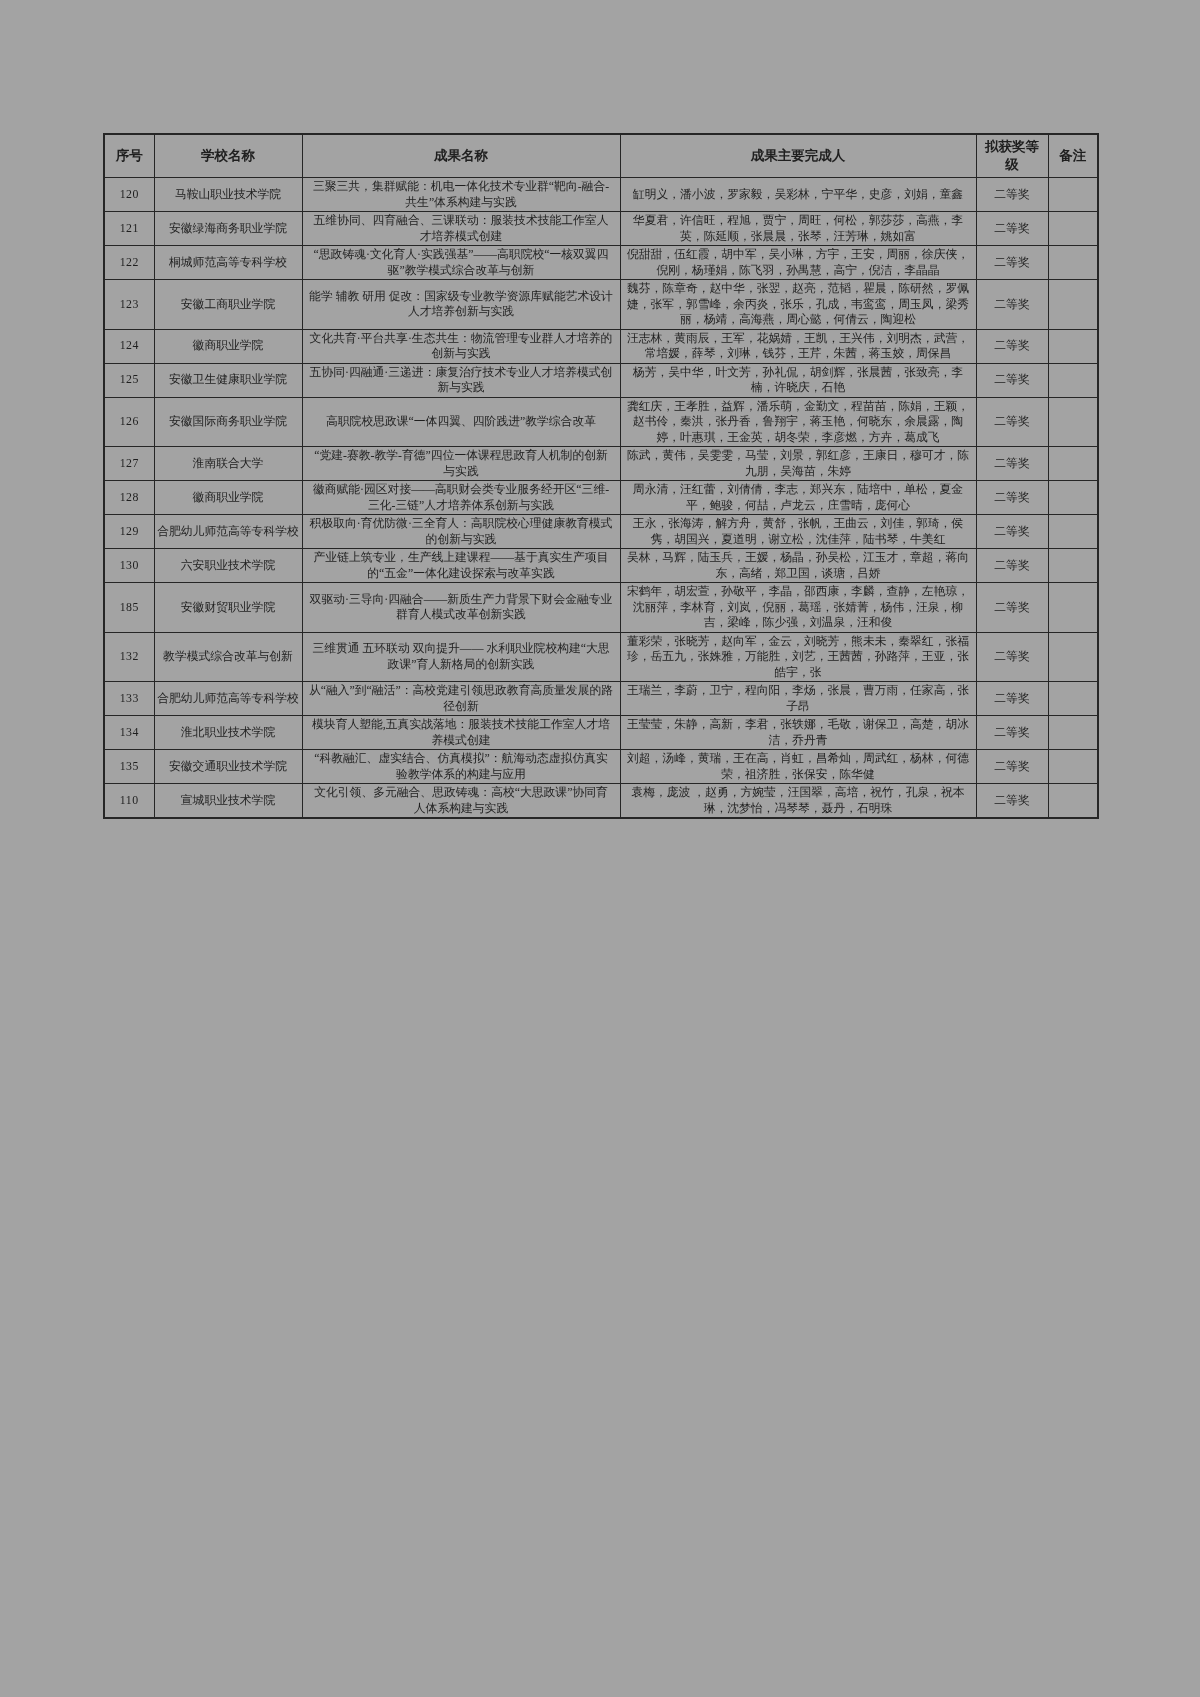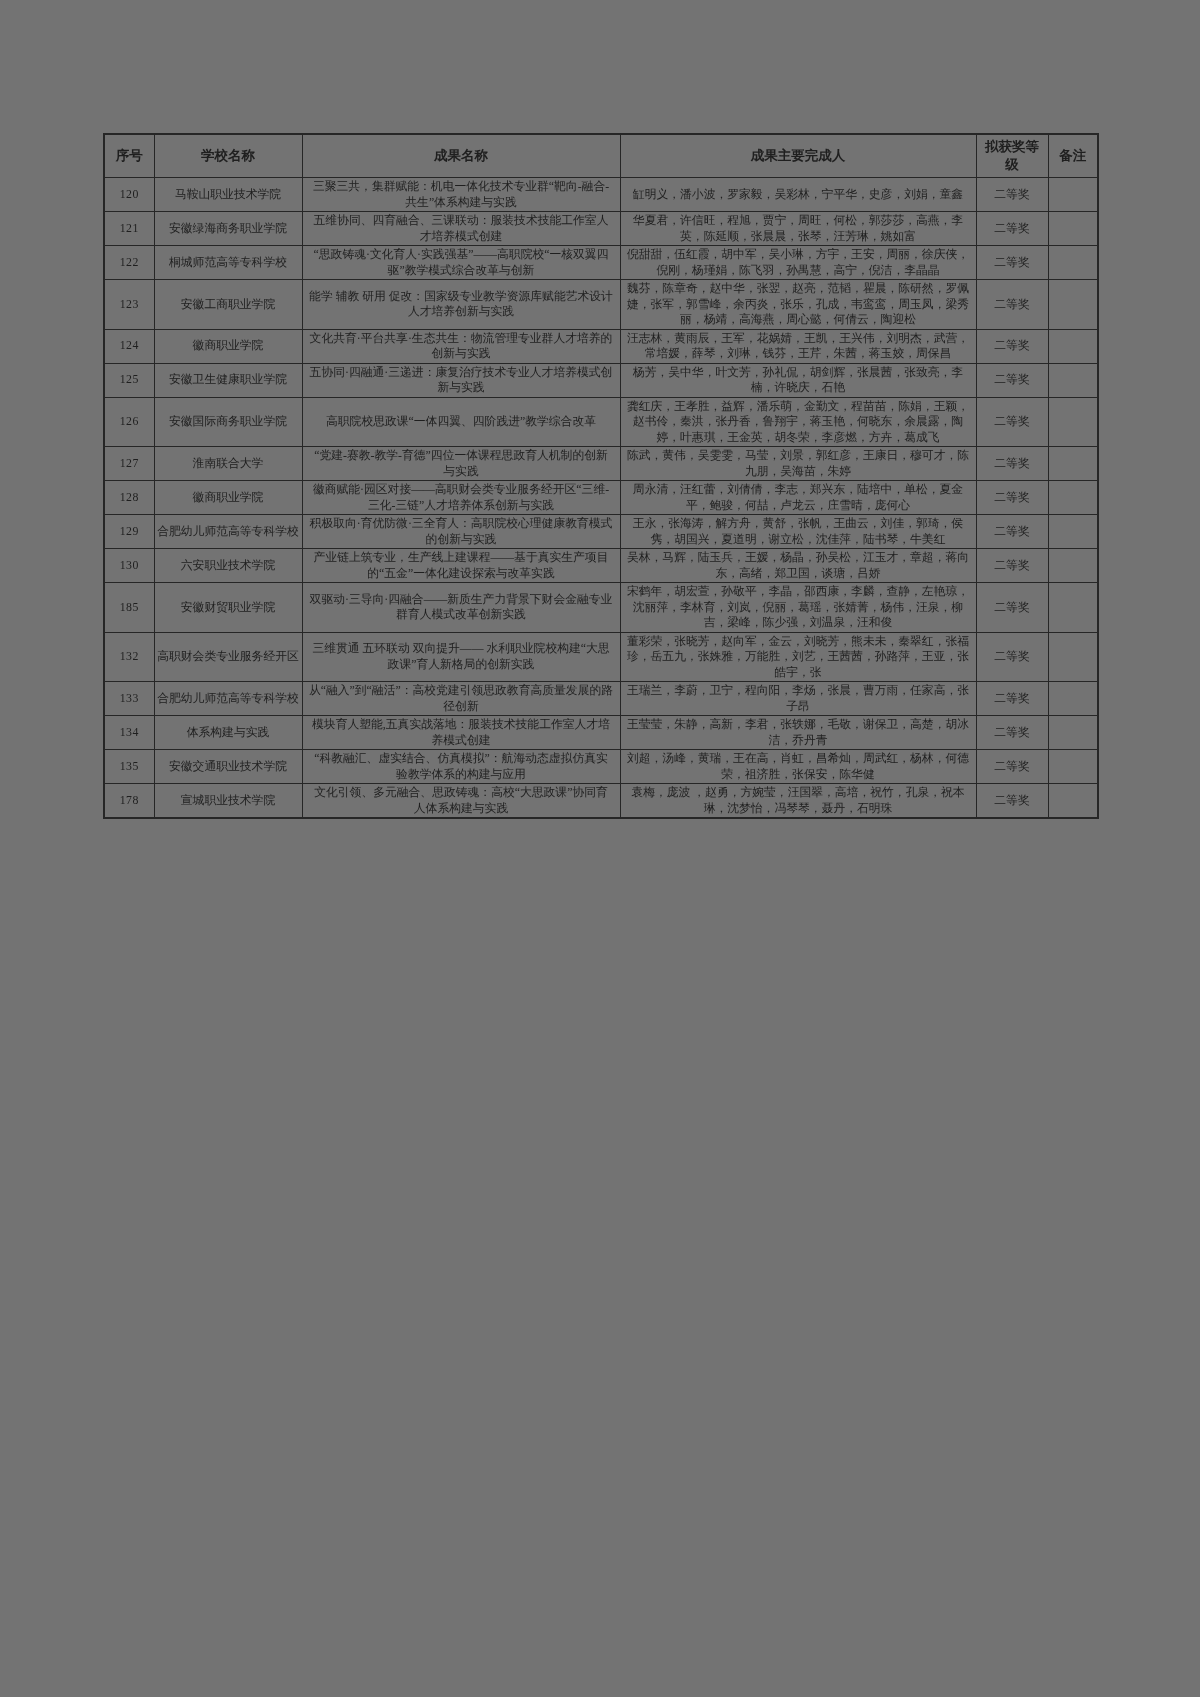--- a/index.html
+++ b/index.html
@@ -1,20 +1,20 @@
 <!DOCTYPE html>
 <html><head>
 <meta charset="utf-8">
 <style>
   html, body { margin: 0; padding: 0; background: #ffffff; }
   .page {
     position: relative;
     width: 1200px;
     height: 1697px;
-    background: #737373;
+    background: #a3a3a3;
     font-family: "Liberation Serif", "DejaVu Serif", serif;
     color: #1f1f1f;
     overflow: hidden;
   }
   table.award-table {
     position: absolute;
     left: 103px;
     top: 133px;
     width: 994px;
     border-collapse: collapse;
@@ -159,52 +159,52 @@
         <tr>
       <td class="c-no">185</td>
       <td class="c-school">安徽财贸职业学院</td>
       <td class="c-ach">双驱动·三导向·四融合——新质生产力背景下财会金融专业群育人模式改革创新实践</td>
       <td class="c-people">宋鹤年，胡宏萱，孙敬平，李晶，邵西康，李麟，查静，左艳琼，沈丽萍，李林育，刘岚，倪丽，葛瑶，张婧菁，杨伟，汪泉，柳吉，梁峰，陈少强，刘温泉，汪和俊</td>
       <td class="c-award">二等奖</td>
       <td class="c-note"></td>
     </tr>
         <tr>
       <td class="c-no">132</td>
-      <td class="c-school">高职财会类专业服务经开区</td>
+      <td class="c-school">教学模式综合改革与创新</td>
       <td class="c-ach">三维贯通 五环联动 双向提升—— 水利职业院校构建“大思政课”育人新格局的创新实践</td>
       <td class="c-people">董彩荣，张晓芳，赵向军，金云，刘晓芳，熊未未，秦翠红，张福珍，岳五九，张姝雅，万能胜，刘艺，王茜茜，孙路萍，王亚，张皓宇，张</td>
       <td class="c-award">二等奖</td>
       <td class="c-note"></td>
     </tr>
         <tr>
       <td class="c-no">133</td>
       <td class="c-school">合肥幼儿师范高等专科学校</td>
       <td class="c-ach">从“融入”到“融活”：高校党建引领思政教育高质量发展的路径创新</td>
       <td class="c-people">王瑞兰，李蔚，卫宁，程向阳，李炀，张晨，曹万雨，任家高，张子昂</td>
       <td class="c-award">二等奖</td>
       <td class="c-note"></td>
     </tr>
         <tr>
       <td class="c-no">134</td>
-      <td class="c-school">体系构建与实践</td>
+      <td class="c-school">淮北职业技术学院</td>
       <td class="c-ach">模块育人塑能,五真实战落地：服装技术技能工作室人才培养模式创建</td>
       <td class="c-people">王莹莹，朱静，高新，李君，张轶娜，毛敬，谢保卫，高楚，胡冰洁，乔丹青</td>
       <td class="c-award">二等奖</td>
       <td class="c-note"></td>
     </tr>
         <tr>
       <td class="c-no">135</td>
       <td class="c-school">安徽交通职业技术学院</td>
       <td class="c-ach">“科教融汇、虚实结合、仿真模拟”：航海动态虚拟仿真实验教学体系的构建与应用</td>
       <td class="c-people">刘超，汤峰，黄瑞，王在高，肖虹，昌希灿，周武红，杨林，何德荣，祖济胜，张保安，陈华健</td>
       <td class="c-award">二等奖</td>
       <td class="c-note"></td>
     </tr>
         <tr>
-      <td class="c-no">178</td>
+      <td class="c-no">110</td>
       <td class="c-school">宣城职业技术学院</td>
       <td class="c-ach">文化引领、多元融合、思政铸魂：高校“大思政课”协同育人体系构建与实践</td>
       <td class="c-people">袁梅，庞波 ，赵勇，方婉莹，汪国翠，高培，祝竹，孔泉，祝本琳，沈梦怡，冯琴琴，聂丹，石明珠</td>
       <td class="c-award">二等奖</td>
       <td class="c-note"></td>
     </tr>
       </tbody>
   </table>
 
 </div>

